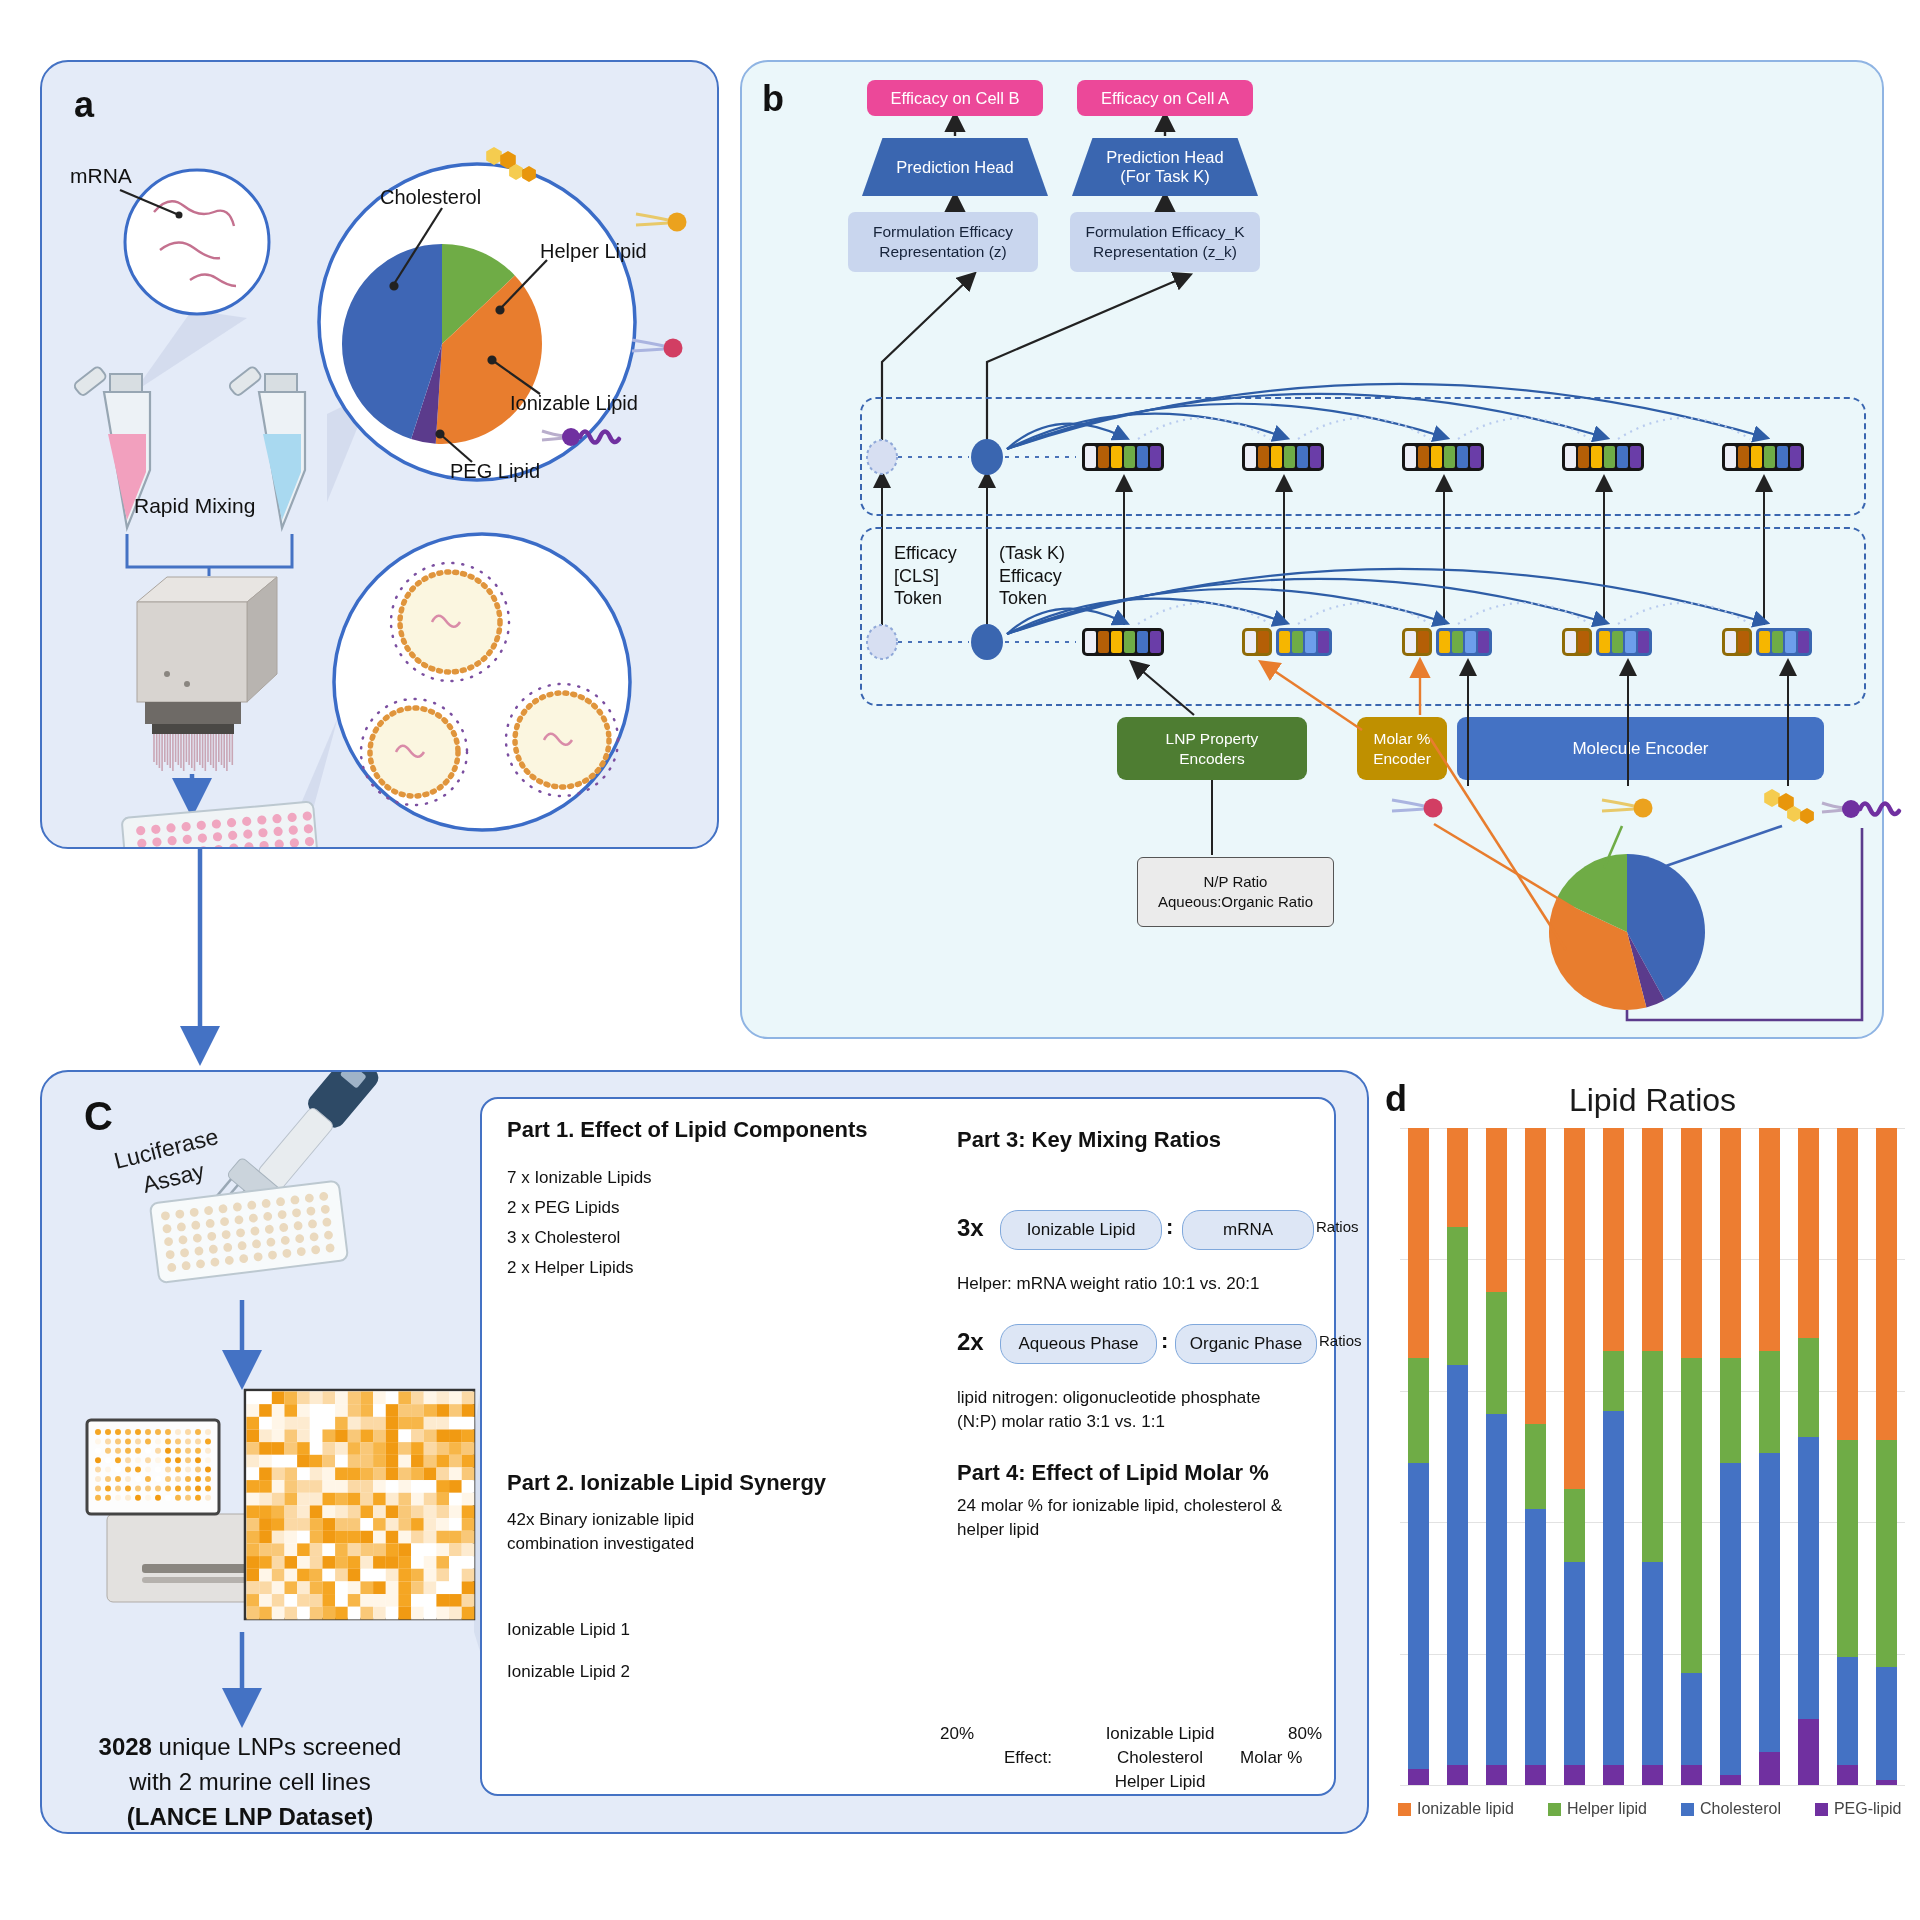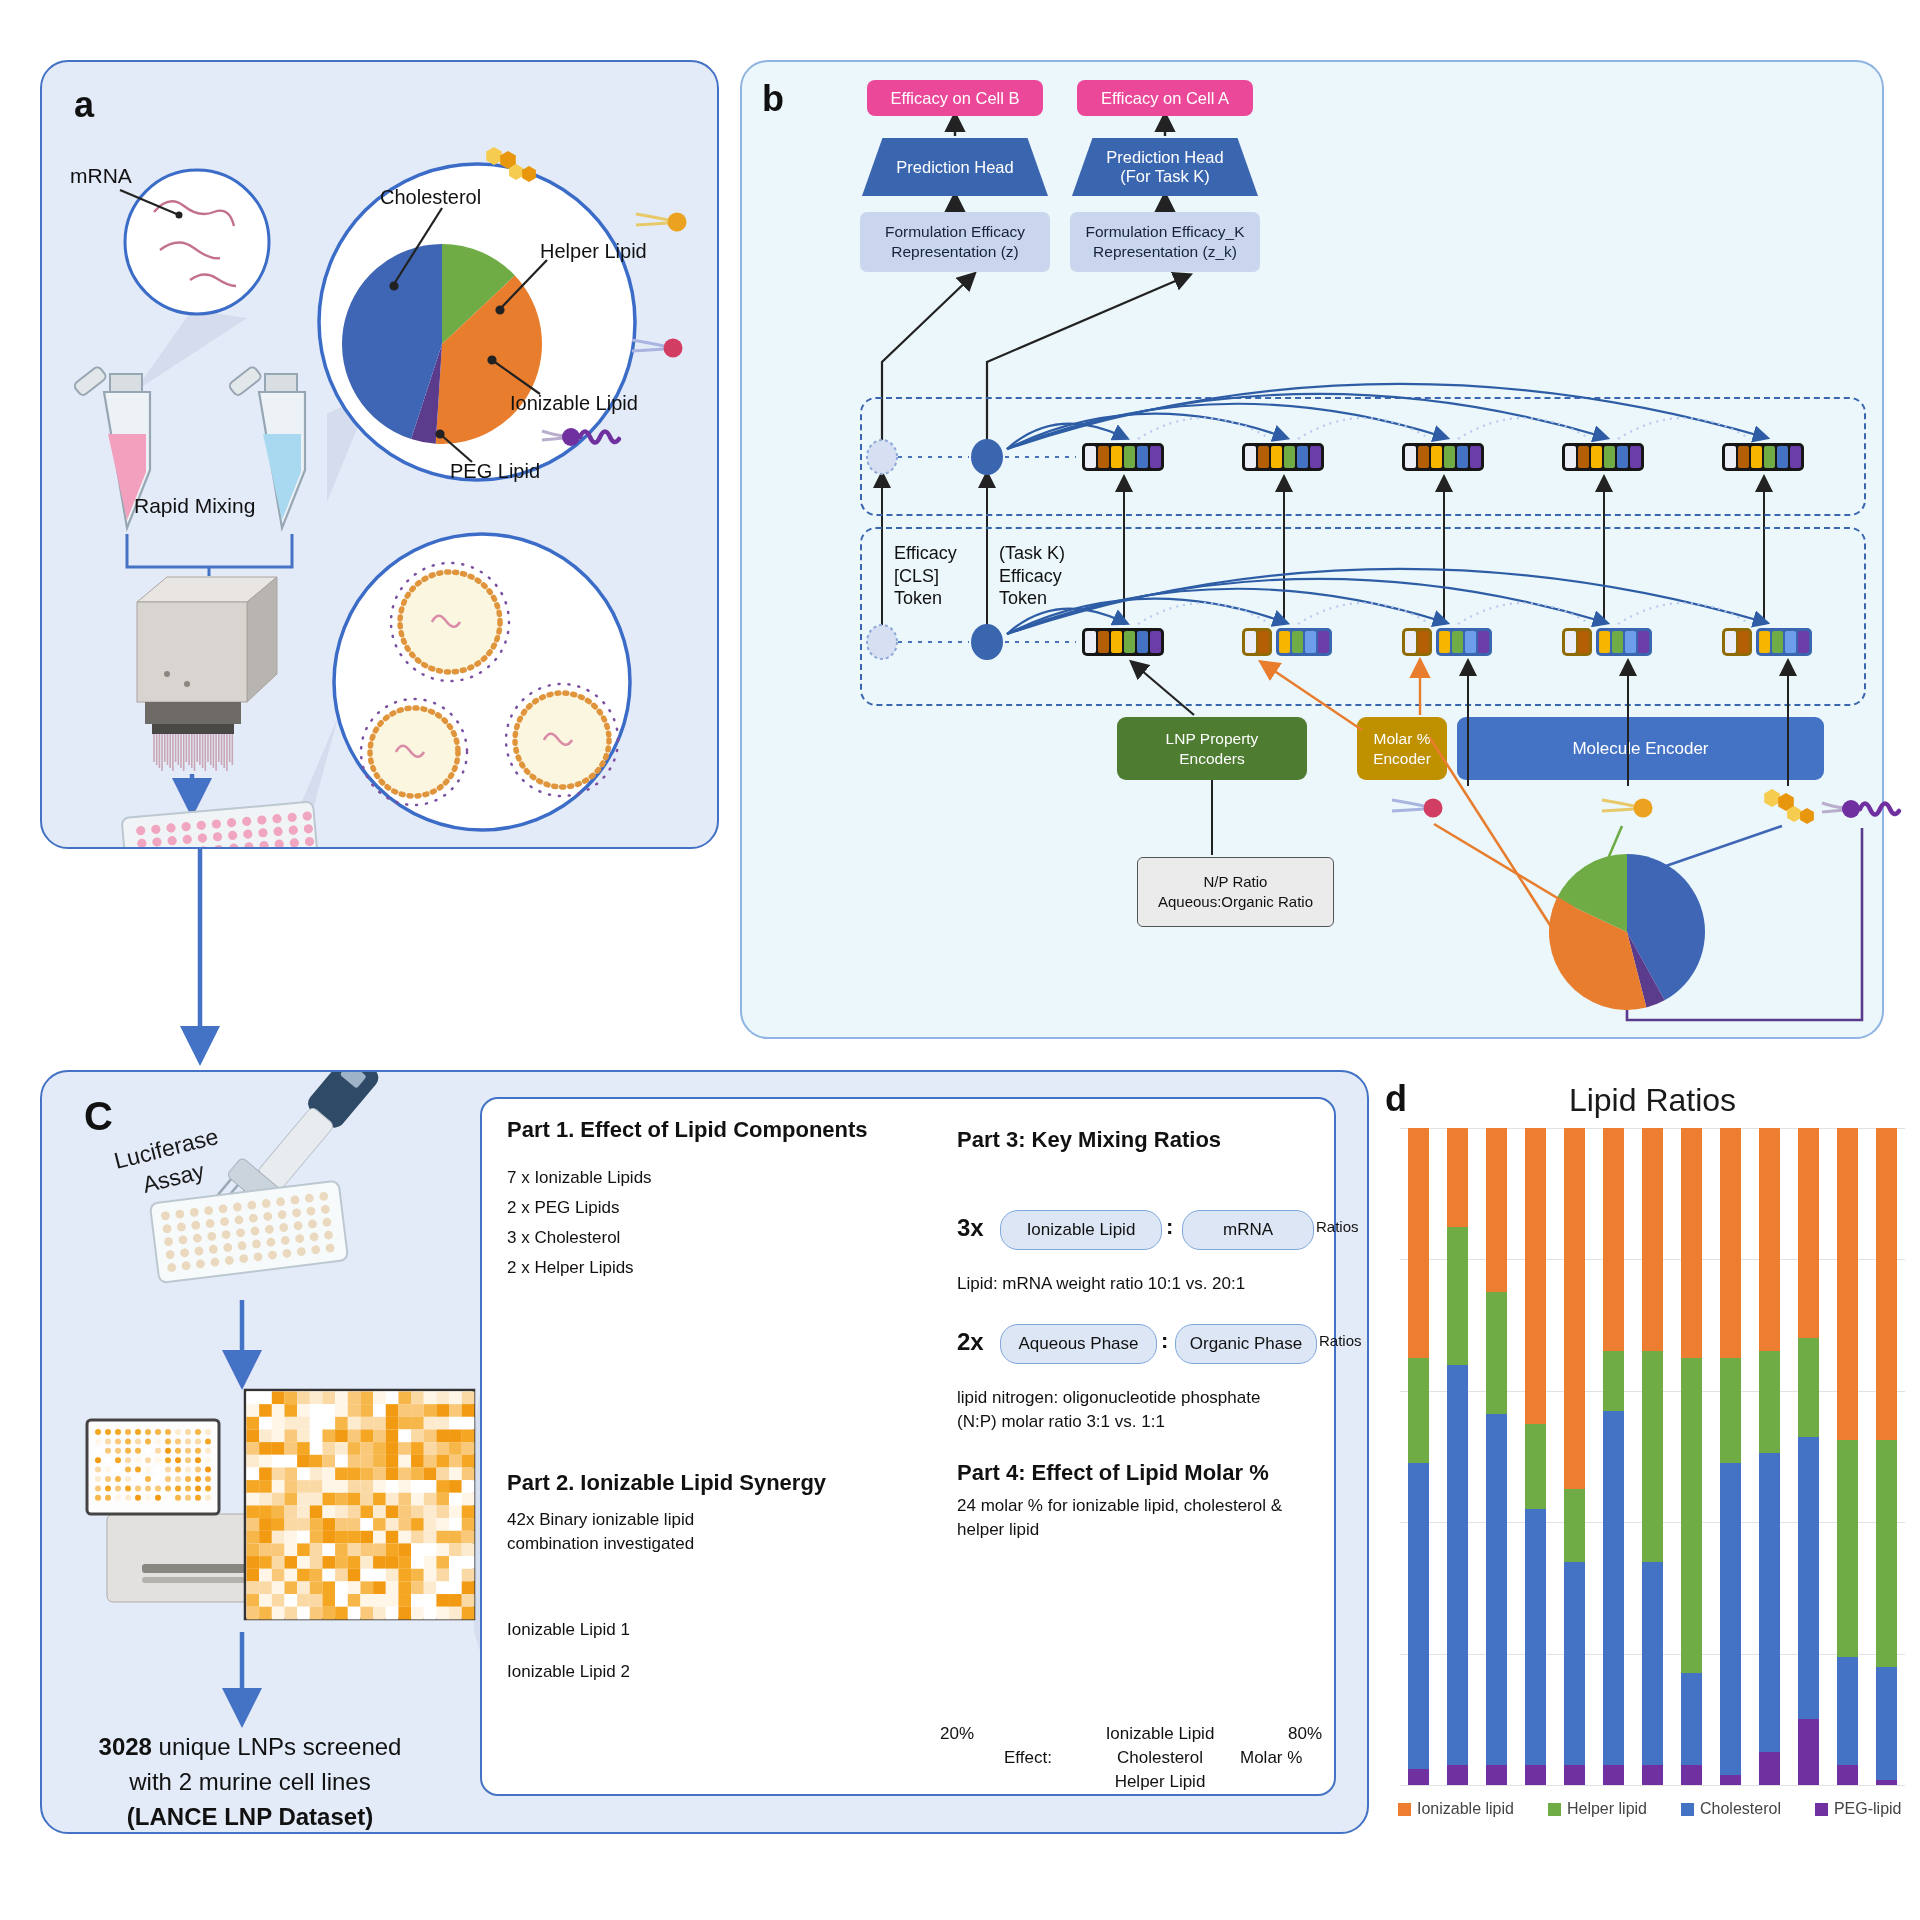--- a/index.html
+++ b/index.html
@@ -308,21 +308,21 @@
     <div class="abs plabel" style="left:20px;top:16px;">b</div>
     <div class="obox" style="left:125px;top:18px;width:176px;height:36px;">Efficacy on Cell B</div>
     <div class="obox" style="left:335px;top:18px;width:176px;height:36px;">Efficacy on Cell A</div>
     <div class="trap" style="left:120px;top:76px;width:186px;height:58px;">
       <div>Prediction Head</div>
     </div>
     <div class="trap" style="left:330px;top:76px;width:186px;height:58px;">
       <div>Prediction Head</div>
       <div>(For Task K)</div>
     </div>
-    <div class="repbox" style="left:118px;top:150px;width:190px;height:60px;">
+    <div class="repbox" style="left:106px;top:150px;width:190px;height:60px;">
       <div>Formulation Efficacy</div>
       <div>Representation (z)</div>
     </div>
     <div class="repbox" style="left:328px;top:150px;width:190px;height:60px;">
       <div>Formulation Efficacy_K</div>
       <div>Representation (z_k)</div>
     </div>
     <div class="dashbox" style="left:118px;top:335px;width:1002px;height:115px;"></div>
     <div class="dashbox" style="left:118px;top:465px;width:1002px;height:175px;"></div>
     <div class="toklabel" style="left:152px;top:480px;">
@@ -1481,21 +1481,21 @@
     <div class="pitem" style="left:465px;top:96px;">7 x Ionizable Lipids</div>
     <div class="pitem" style="left:465px;top:126px;">2 x PEG Lipids</div>
     <div class="pitem" style="left:465px;top:156px;">3 x Cholesterol</div>
     <div class="pitem" style="left:465px;top:186px;">2 x Helper Lipids</div>
     <div class="ptitle" style="left:915px;top:55px;">Part 3: Key Mixing Ratios</div>
     <div class="pitem" style="left:915px;top:142px;font-size:24px;font-weight:bold;">3x</div>
     <div class="pill" style="left:958px;top:138px;width:160px;height:38px;">Ionizable Lipid</div>
     <div class="pitem" style="left:1124px;top:142px;font-size:22px;font-weight:bold;">:</div>
     <div class="pill" style="left:1140px;top:138px;width:130px;height:38px;">mRNA</div>
     <div class="pitem tiny" style="left:1274px;top:146px;">Ratios</div>
-    <div class="pitem" style="left:915px;top:202px;">Lipid: mRNA weight ratio 10:1 vs. 20:1</div>
+    <div class="pitem" style="left:915px;top:202px;">Helper: mRNA weight ratio 10:1 vs. 20:1</div>
     <div class="pitem" style="left:915px;top:256px;font-size:24px;font-weight:bold;">2x</div>
     <div class="pill" style="left:958px;top:252px;width:155px;height:38px;">Aqueous Phase</div>
     <div class="pitem" style="left:1119px;top:256px;font-size:22px;font-weight:bold;">:</div>
     <div class="pill" style="left:1133px;top:252px;width:140px;height:38px;">Organic Phase</div>
     <div class="pitem tiny" style="left:1277px;top:260px;">Ratios</div>
     <div class="pitem" style="left:915px;top:316px;">lipid nitrogen: oligonucleotide phosphate</div>
     <div class="pitem" style="left:915px;top:340px;">(N:P) molar ratio 3:1 vs. 1:1</div>
     <div class="ptitle" style="left:465px;top:398px;">Part 2. Ionizable Lipid Synergy</div>
     <div class="pitem" style="left:465px;top:438px;">42x Binary ionizable lipid</div>
     <div class="pitem" style="left:465px;top:462px;">combination investigated</div>

